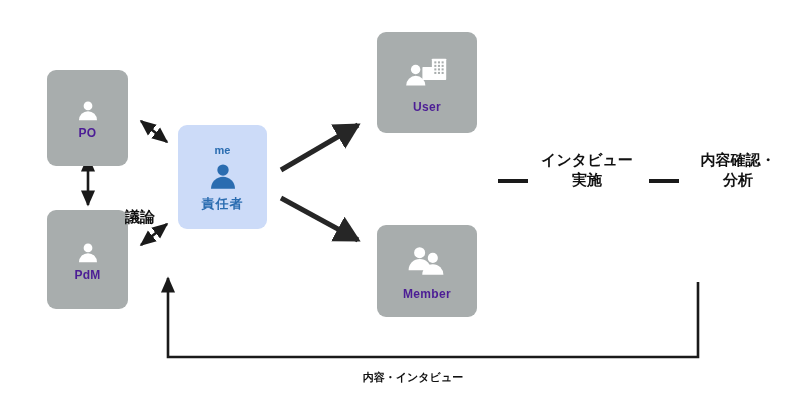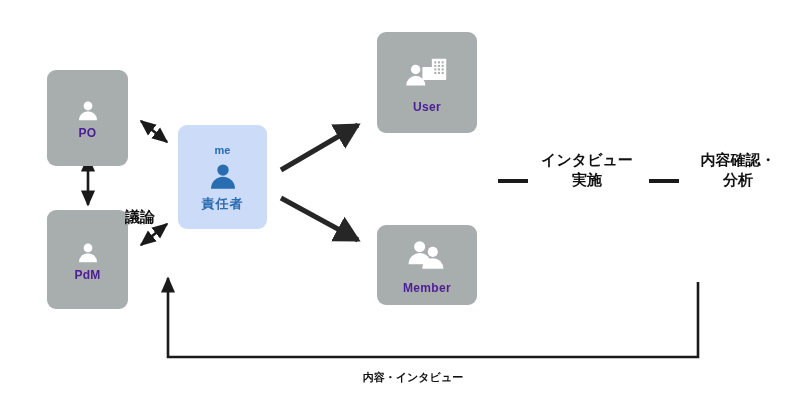--- a/index.html
+++ b/index.html
@@ -171,21 +171,21 @@
           <rect x="27.8" y="9.6" width="1.5" height="1.5"></rect>
           <rect x="22.4" y="12.2" width="1.5" height="1.5"></rect>
           <rect x="25.1" y="12.2" width="1.5" height="1.5"></rect>
           <rect x="27.8" y="12.2" width="1.5" height="1.5"></rect>
         </g>
       </svg>
     </span>
     <span class="node-label" style="margin-top:8px;">User</span>
   </div>
 
-  <div class="node gray" style="left:377px; top:225px; width:100px; height:80px;">
+  <div class="node gray" style="left:377px; top:225px; width:100px; height:92px;">
     <span class="icon-wrap">
       <svg width="46" height="38" viewBox="0 0 30 24" aria-hidden="true">
         <circle cx="10.2" cy="6.6" r="3.6" fill="#ffffff"></circle>
         <path d="M3.0 18.0 a7.3 7.3 0 0 1 14.6 0 z" fill="#ffffff"></path>
         <circle cx="18.8" cy="10.0" r="3.3" fill="#ffffff"></circle>
         <path d="M11.9 21.0 a6.9 6.9 0 0 1 13.8 0 z" fill="#ffffff"></path>
       </svg>
     </span>
     <span class="node-label" style="margin-top:8px;">Member</span>
   </div>

